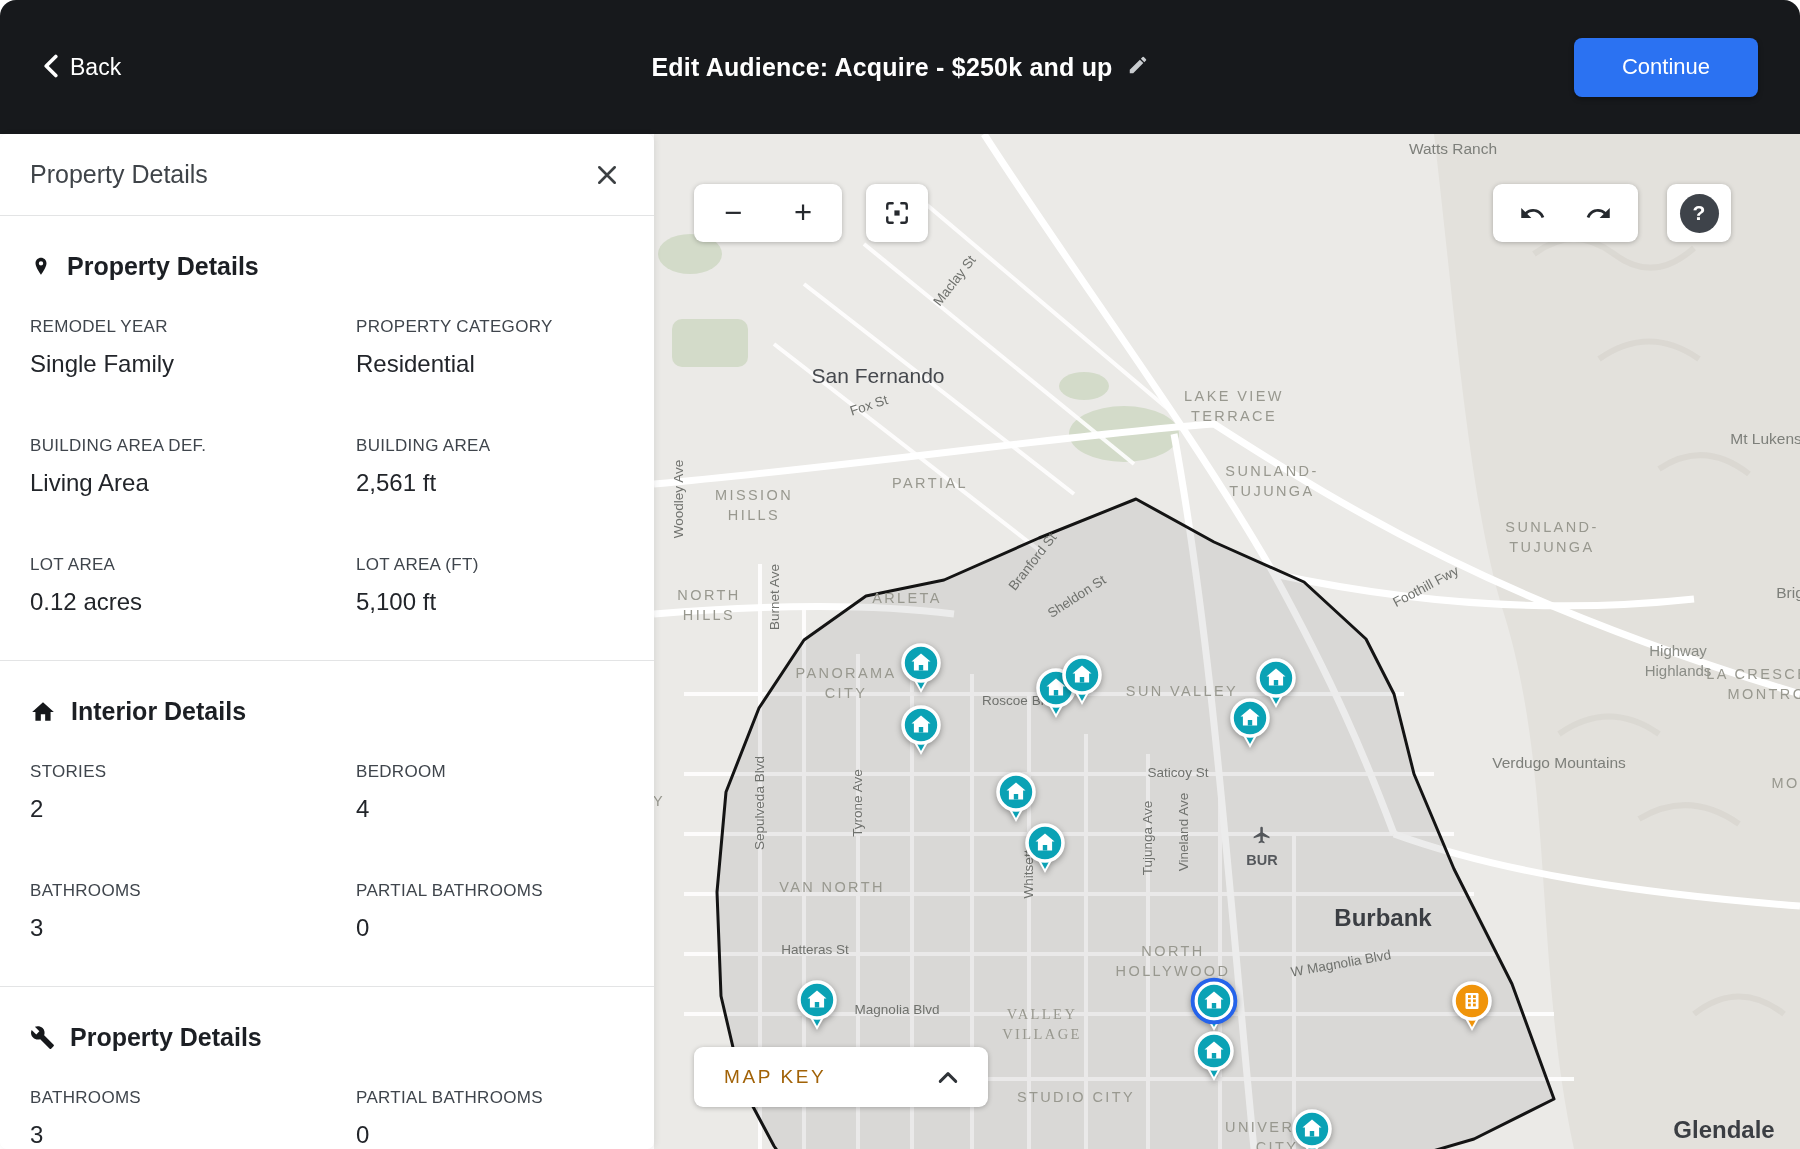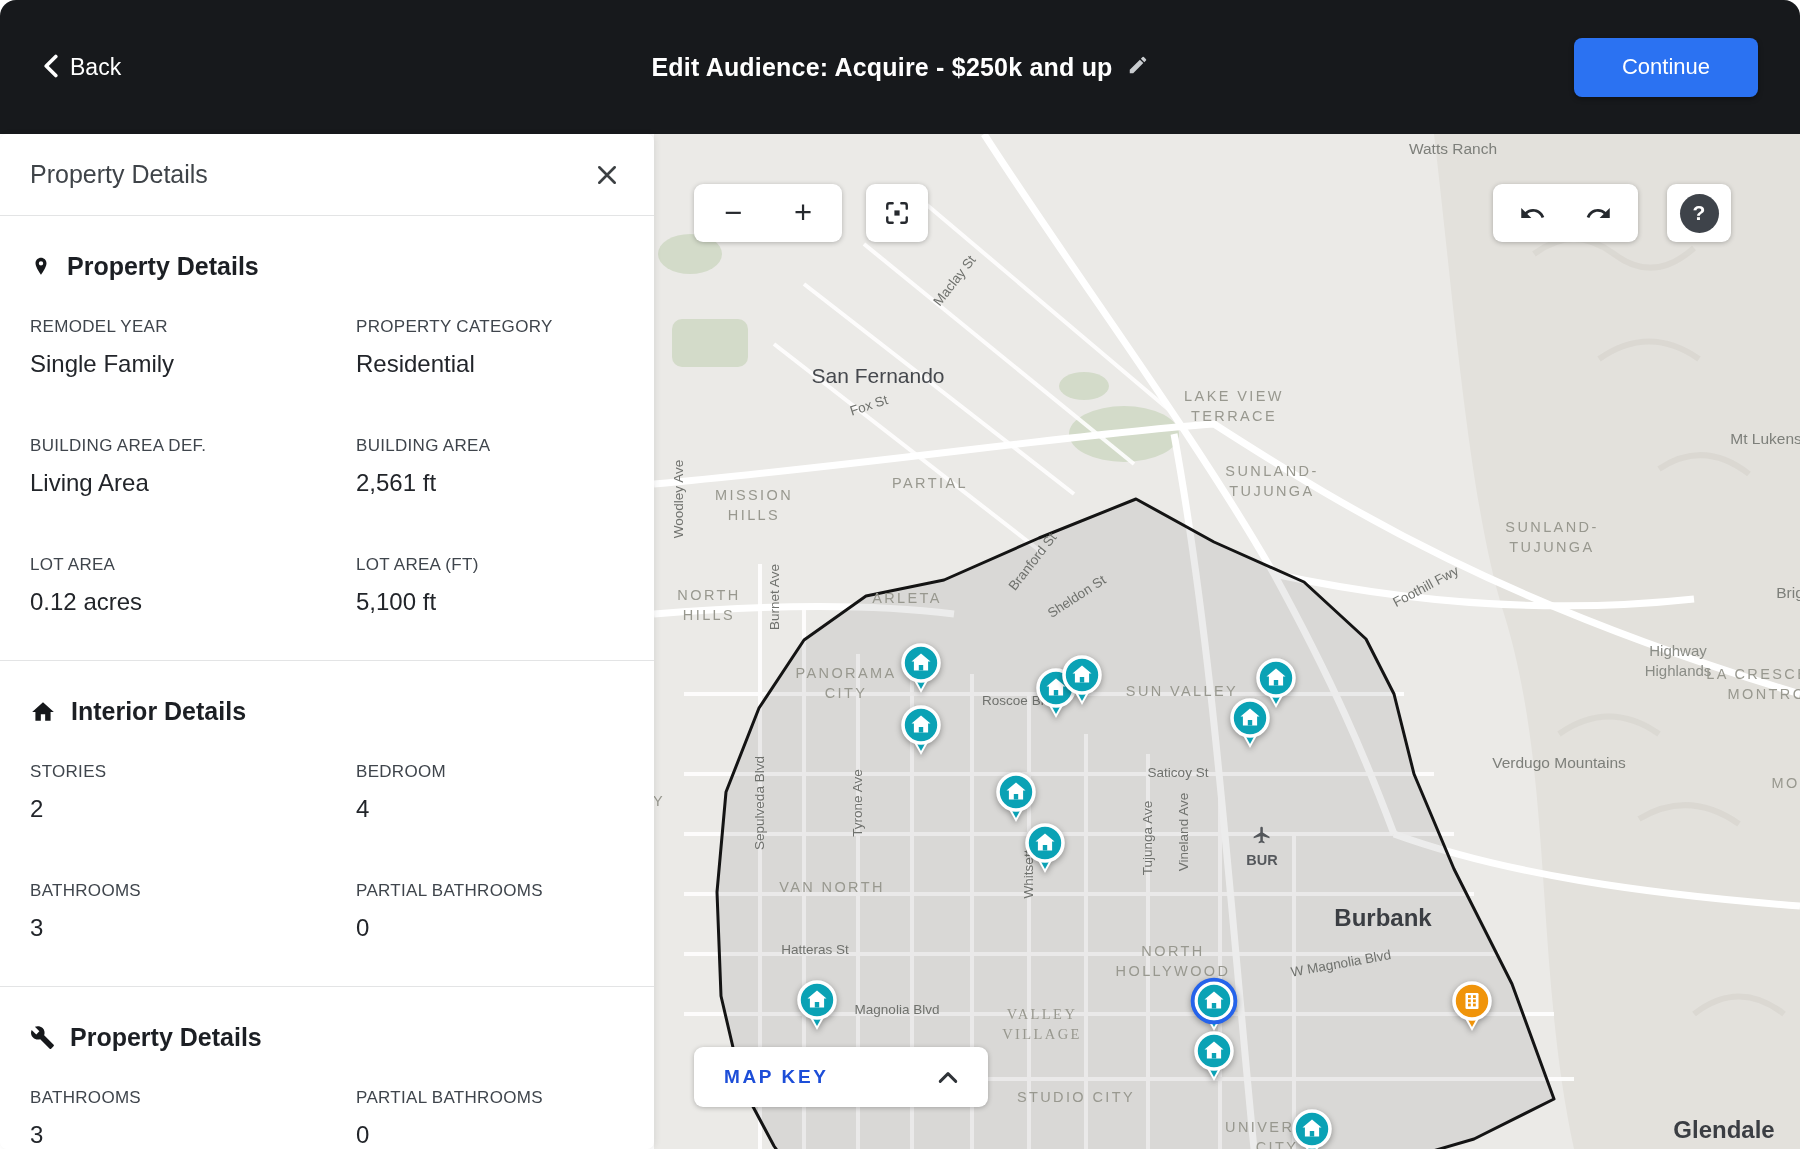--- a/index.html
+++ b/index.html
@@ -62,21 +62,21 @@
     font-size:31px; color:#26292e; font-family:inherit; }
   .fit-ctl { left:212px; top:50px; width:62px; height:58px; border:none; cursor:pointer; }
   .history-ctl { right:162px; top:50px; width:145px; height:58px; gap:4px; }
   .history-ctl button { width:62px; height:58px; background:none; border:none; cursor:pointer; line-height:0; }
   .help-ctl { right:69px; top:50px; width:64px; height:58px; border:none; cursor:pointer; }
   .help-circle { width:39px; height:39px; border-radius:50%; background:#3e434a; color:#fff;
     font-size:21px; font-weight:700; display:flex; align-items:center; justify-content:center; }
   .map-key { position:absolute; left:40px; bottom:42px; width:294px; height:60px; background:#fff;
     border-radius:9px; z-index:6; box-shadow:0 1px 5px rgba(0,0,0,.25); cursor:pointer;
     display:flex; align-items:center; justify-content:space-between; padding:0 30px; }
-  .map-key .mk-label { font-size:19px; letter-spacing:2.6px; color:#1d4ed8; font-weight:700; }
+  .map-key .mk-label { font-size:19px; letter-spacing:2.6px; color:#a16207; font-weight:400; }
 </style>
 </head>
 <body>
 
 <div class="app">
 
   <header class="topbar">
     <div class="back-btn">
       <span style="line-height:0">
         <svg width="18" height="24" viewBox="0 0 14 20">

